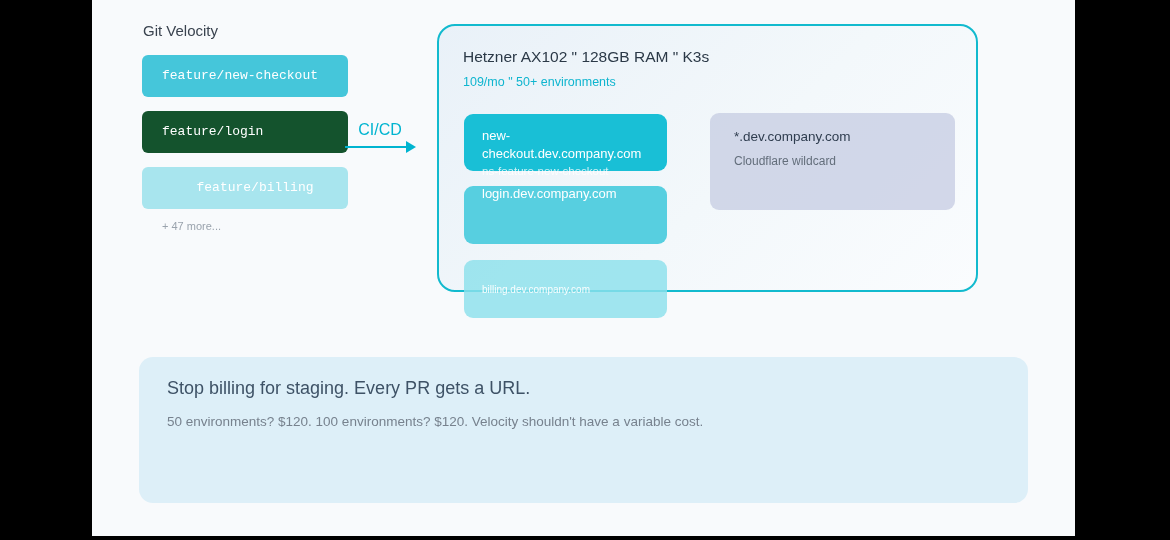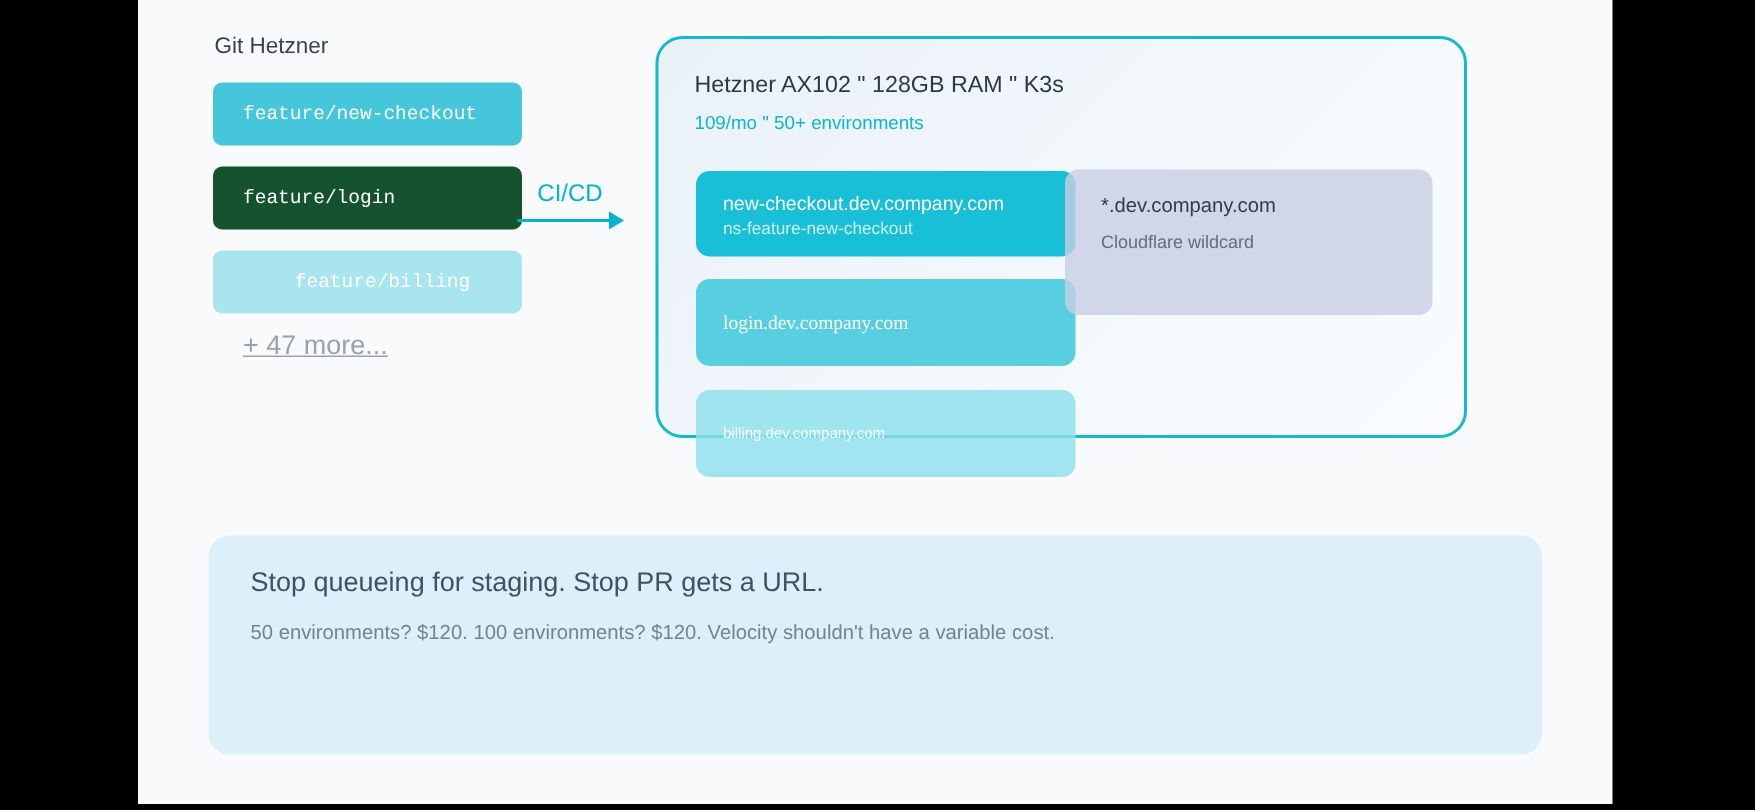--- a/index.html
+++ b/index.html
@@ -21,21 +21,21 @@
     border-radius: 6px; color: #fff;
     font-family: "Liberation Mono", monospace; font-size: 13px;
     line-height: 42px; padding-left: 20px;
     white-space: nowrap; overflow: hidden;
   }
   .branch-1 { top: 55px;  background: #45c6da; }
   .branch-2 { top: 111px; background: #14532d; }
   .branch-3 { top: 167px; background: #a8e5ee; text-align: center; }
   .more-label {
     position: absolute; left: 70px; top: 220px;
-    font-size: 18px; color: #9aa3ad; text-decoration: underline;
+    font-size: 11px; color: #9aa3ad;
   }
 
   
   .arrow-label {
     position: absolute; left: 253px; top: 121px; width: 70px;
     text-align: center; font-size: 16px; font-weight: 500; color: #00b4d0;
   }
   .arrow-line {
     position: absolute; left: 253px; top: 146px; width: 63px; height: 2px;
     background: #00b4d0;
@@ -55,27 +55,27 @@
   }
   .cluster-title {
     position: absolute; left: 24px; top: 22px;
     font-size: 15.5px; font-weight: 500; color: #2b3947;
   }
   .cluster-subtitle {
     position: absolute; left: 24px; top: 49px;
     font-size: 12.5px; color: #0fb5cf;
   }
   .env-box {
-    position: absolute; left: 25px; width: 253px; height: 58px;
+    position: absolute; left: 25px; width: 203px; height: 58px;
     border-radius: 9px; color: #fff; padding-left: 18px;
   }
   .env-1 { top: 88px; height: 57px; background: #19bfd6; padding-top: 13px; }
   .env-1 .env-domain { font-size: 13px; line-height: 18px; }
   .env-1 .env-namespace { font-size: 11.5px; line-height: 17px; color: rgba(255,255,255,0.78); }
-  .env-2 { top: 160px; background: #57cfe0; display: flex; align-items: center; font-size: 13px; font-family: Liberation Serif, serif; }
+  .env-2 { top: 160px; background: #57cfe0; display: flex; font-size: 13px; }
   .env-3 { top: 234px; background: rgba(140,224,236,0.82); display: flex; align-items: center;
            font-size: 10px; color: rgba(255,255,255,0.95); text-align: center; }
 
   .ingress-card {
     position: absolute; left: 271px; top: 87px; width: 245px; height: 97px;
     background: rgba(200,206,227,0.8); border-radius: 9px;
     padding: 16px 16px 0 24px;
   }
   .ingress-title { font-size: 13.5px; color: #2f3d4f; }
   .ingress-line { font-size: 12px; color: #636e7b; margin-top: 10px; }
@@ -86,21 +86,21 @@
     background: #ddeff8; border-radius: 14px; padding: 21px 0 0 28px;
   }
   .banner-heading { font-size: 18px; font-weight: 400; color: #3e5266; }
   .banner-body { margin-top: 15px; font-size: 13.5px; color: #77828e; }
 </style>
 </head>
 <body>
 
 <div class="stage">
 
-  <div class="branches-title">Git Hetzner</div>
+  <div class="branches-title">Git Velocity</div>
 
   <div class="branch-pill branch-1">feature/new-checkout</div>
   <div class="branch-pill branch-2">feature/login</div>
   <div class="branch-pill branch-3">feature/billing</div>
 
   <div class="more-label">+ 47 more...</div>
 
   <div class="arrow-label">CI/CD</div>
   <div class="arrow-line"></div>
   <div class="arrow-head"></div>
@@ -122,17 +122,17 @@
       <span class="env-domain">billing.dev.company.com</span>
     </div>
 
     <div class="ingress-card">
       <div class="ingress-title">*.dev.company.com</div>
       <div class="ingress-line">Cloudflare wildcard</div>
     </div>
   </div>
 
   <div class="banner">
-    <div class="banner-heading">Stop queueing for staging. Stop PR gets a URL.</div>
+    <div class="banner-heading">Stop billing for staging. Every PR gets a URL.</div>
     <div class="banner-body">50 environments? $120. 100 environments? $120. Velocity shouldn't have a variable cost.</div>
   </div>
 
 </div>
 
 </body></html>

